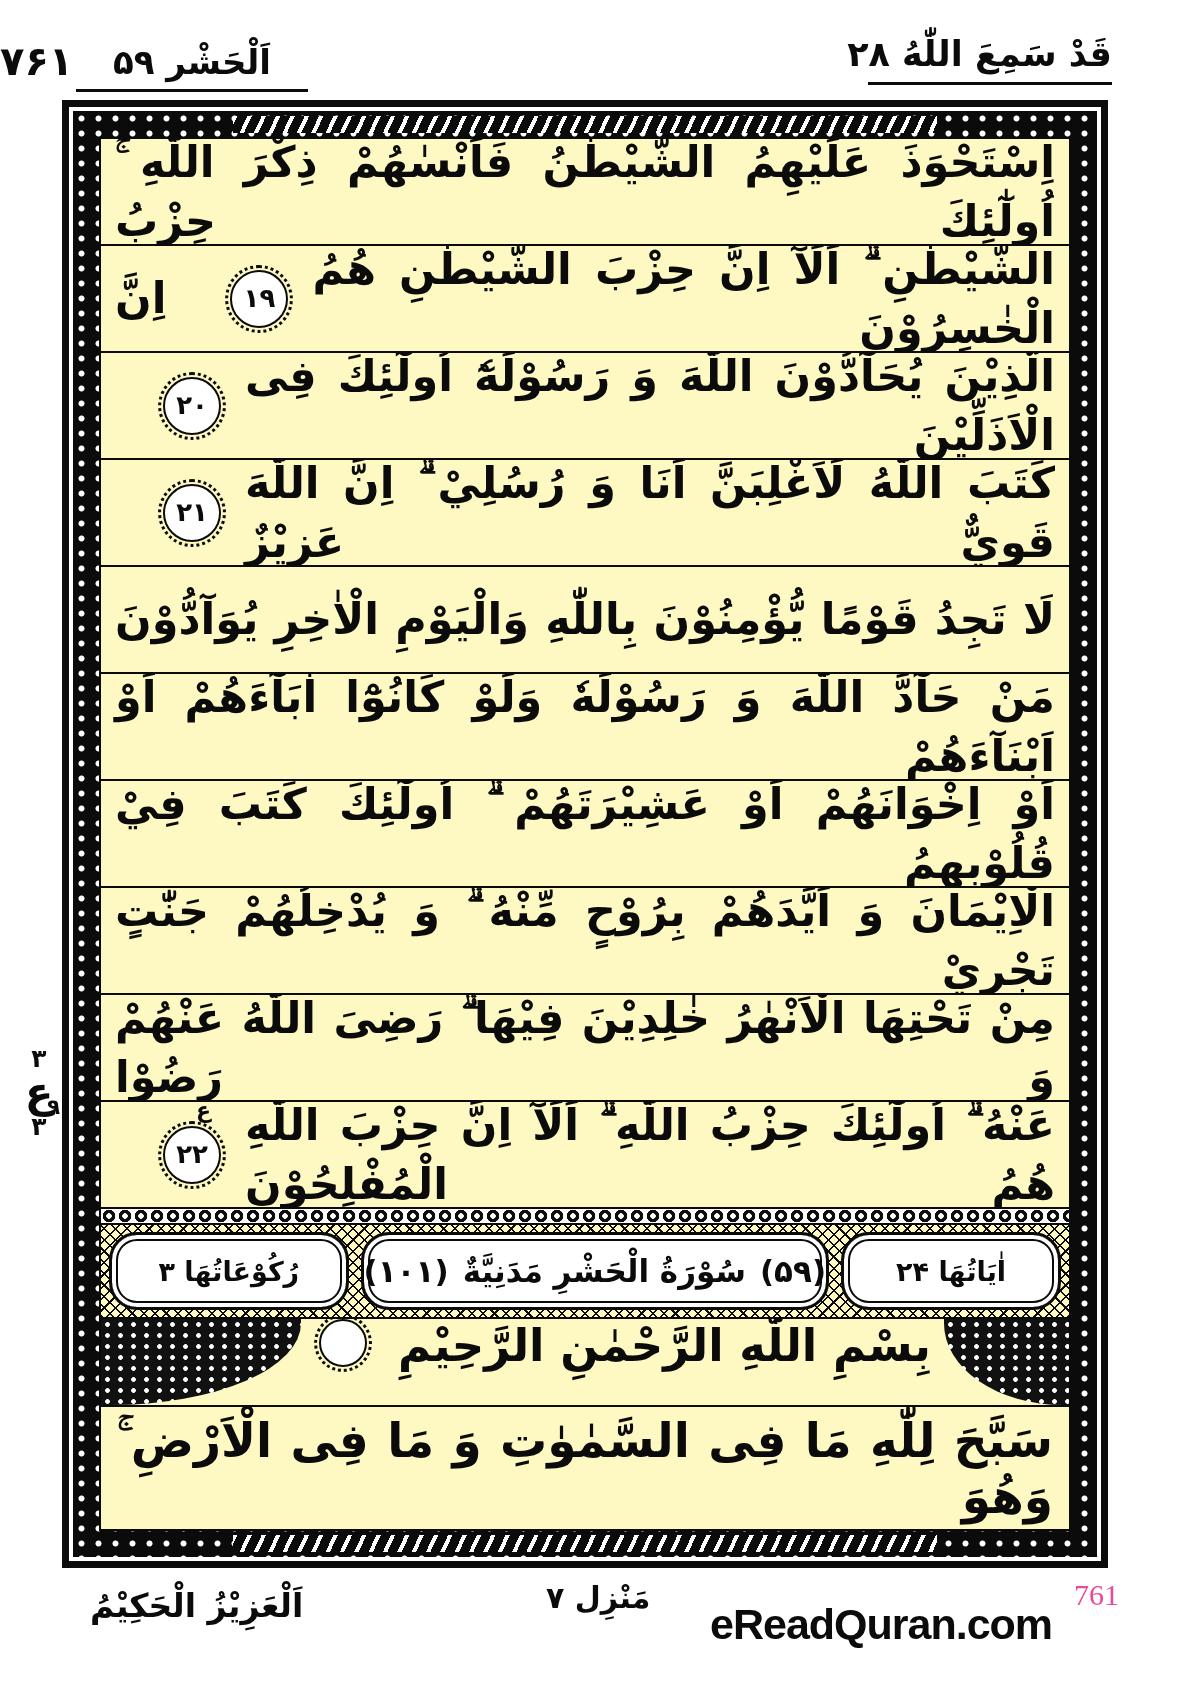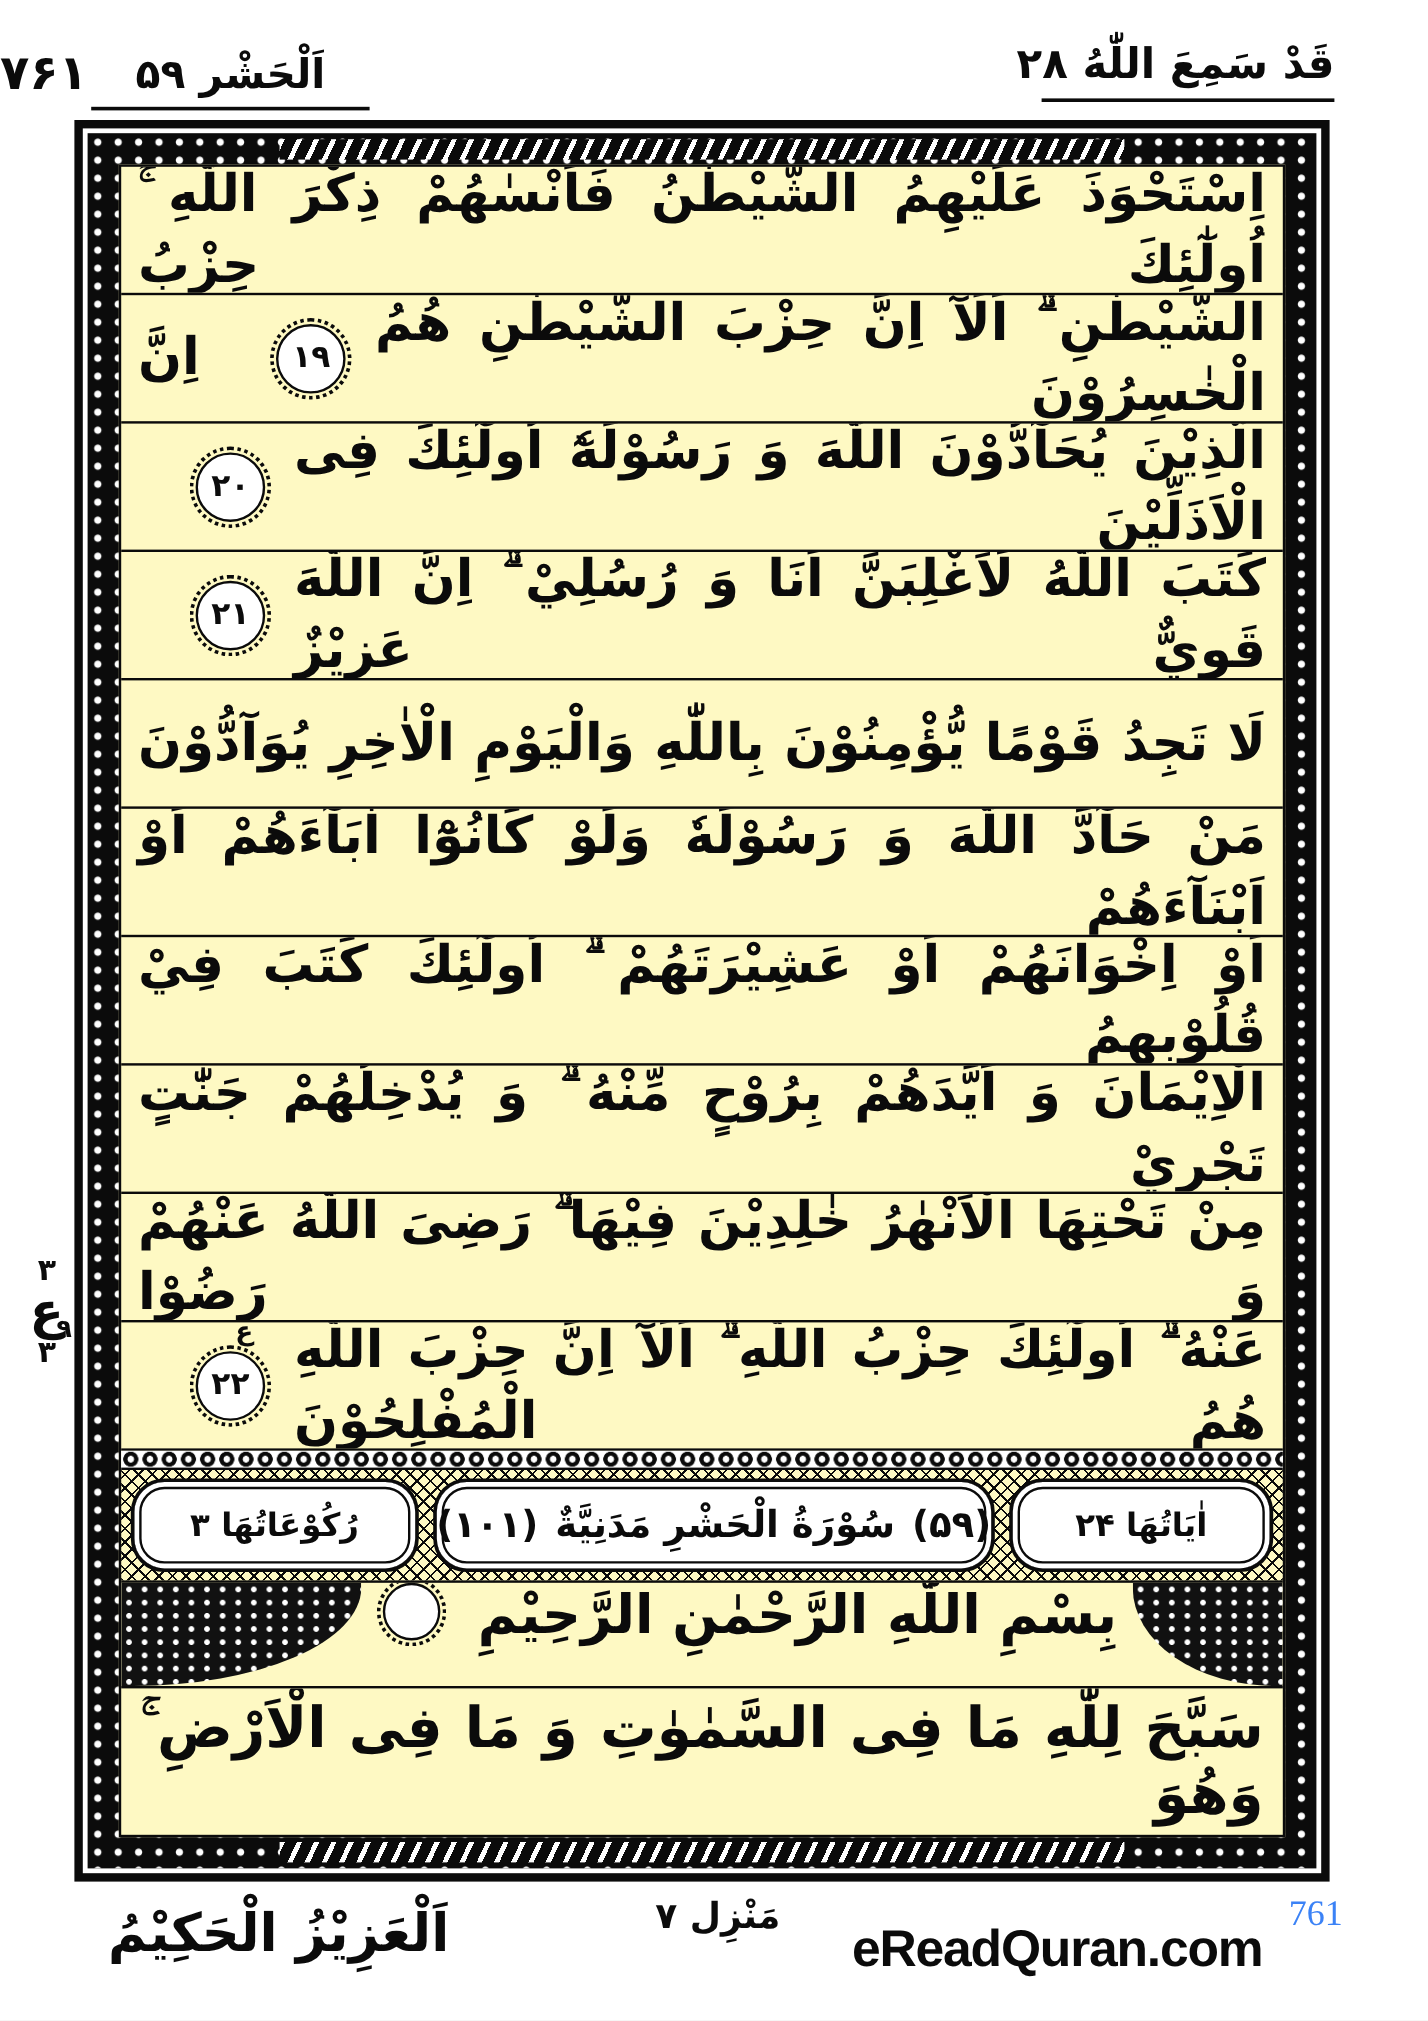--- a/index.html
+++ b/index.html
@@ -74,26 +74,26 @@
   .orn-left{width:200px;border-radius:0 0 95% 0;}
   .bism-text{flex:1;text-align:center;font-size:45px;font-weight:bold;line-height:1.2;}
   .rosette{flex:none;width:44px;height:44px;border:2.5px solid #0b0b0b;border-radius:50%;
            outline:3px dotted #0b0b0b;outline-offset:2px;margin:0 18px;background:#fff;}
 
   
   .verse-row{flex:1;display:flex;align-items:center;padding:0 16px;
              font-size:47px;font-weight:bold;overflow:hidden;}
 
   
-  .catchword{position:absolute;left:90px;top:1586px;font-size:44px;font-weight:bold;text-align:center;}
+  .catchword{position:absolute;left:90px;top:1586px;font-size:33px;font-weight:bold;text-align:center;}
   .manzil{position:absolute;left:546px;top:1580px;font-size:30px;font-weight:bold;}
   .watermark{position:absolute;left:710px;top:1584px;font-size:43px;font-weight:bold;
              font-family:"Liberation Sans",sans-serif;letter-spacing:-1px;margin-top:16px;}
   .pnum-latin{position:absolute;left:1074px;top:1578px;font-size:30px;
-              font-family:"Liberation Serif",serif;color:#3b82f6;}
+              font-family:"Liberation Serif",serif;color:#ec4899;}
 </style>
 </head>
 <body>
 
 <div class="page">
 
   <div class="hdr hdr-right" dir="rtl">قَدْ سَمِعَ اللّٰهُ ۲۸</div>
   <div class="hdr hdr-center" dir="rtl">۷۶۱</div>
   <div class="hdr hdr-left" dir="rtl">اَلْحَشْر ۵۹</div>
 

